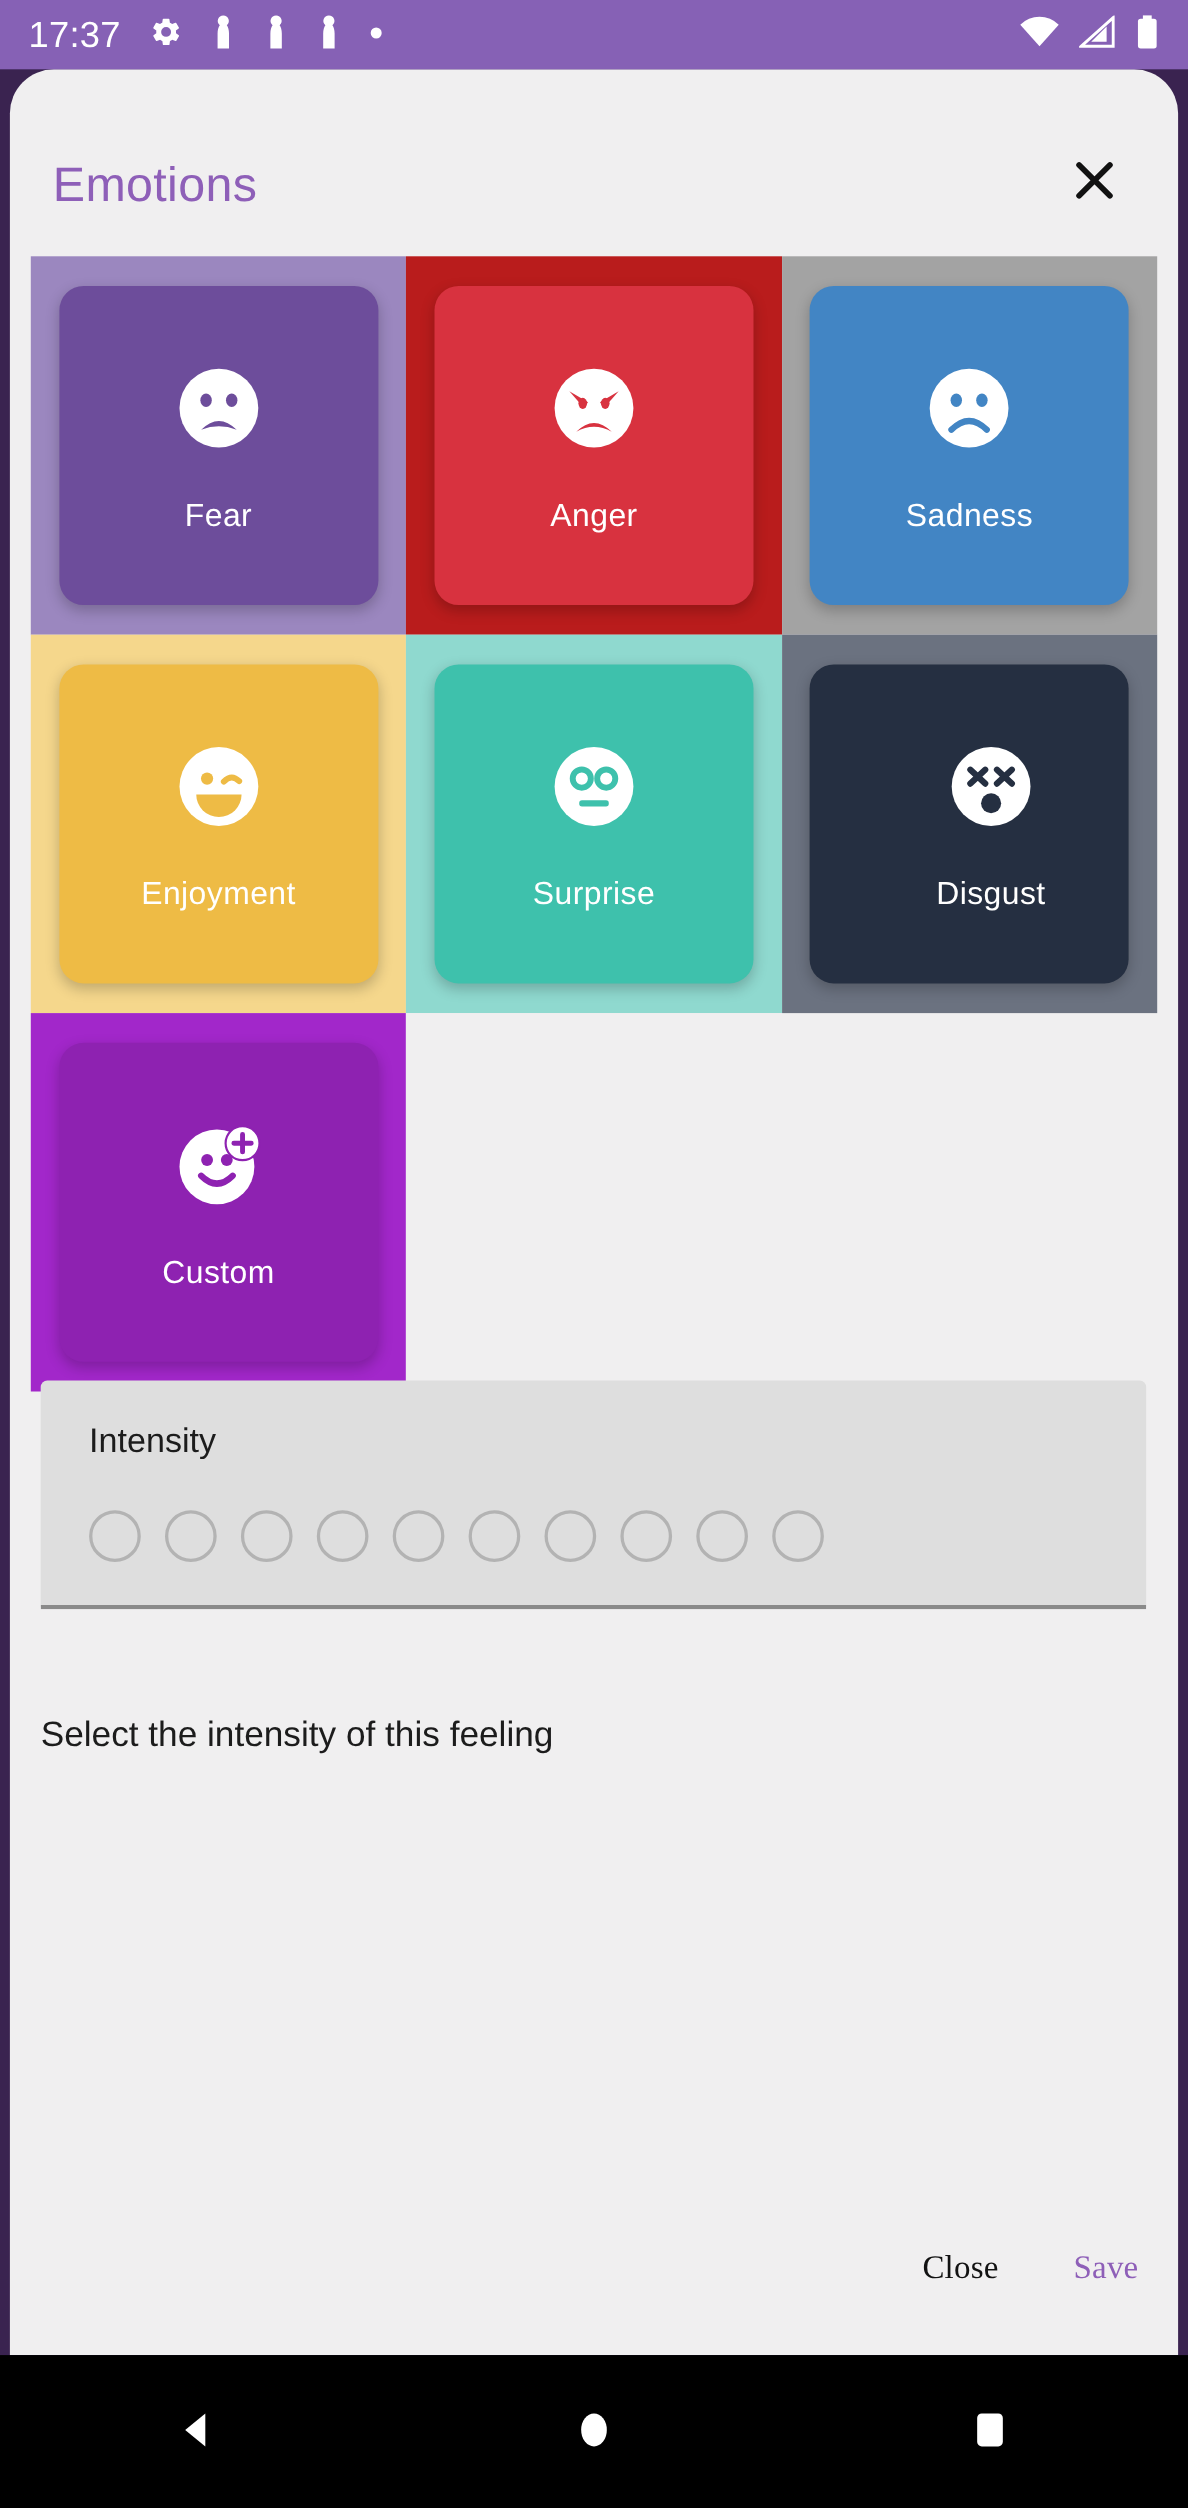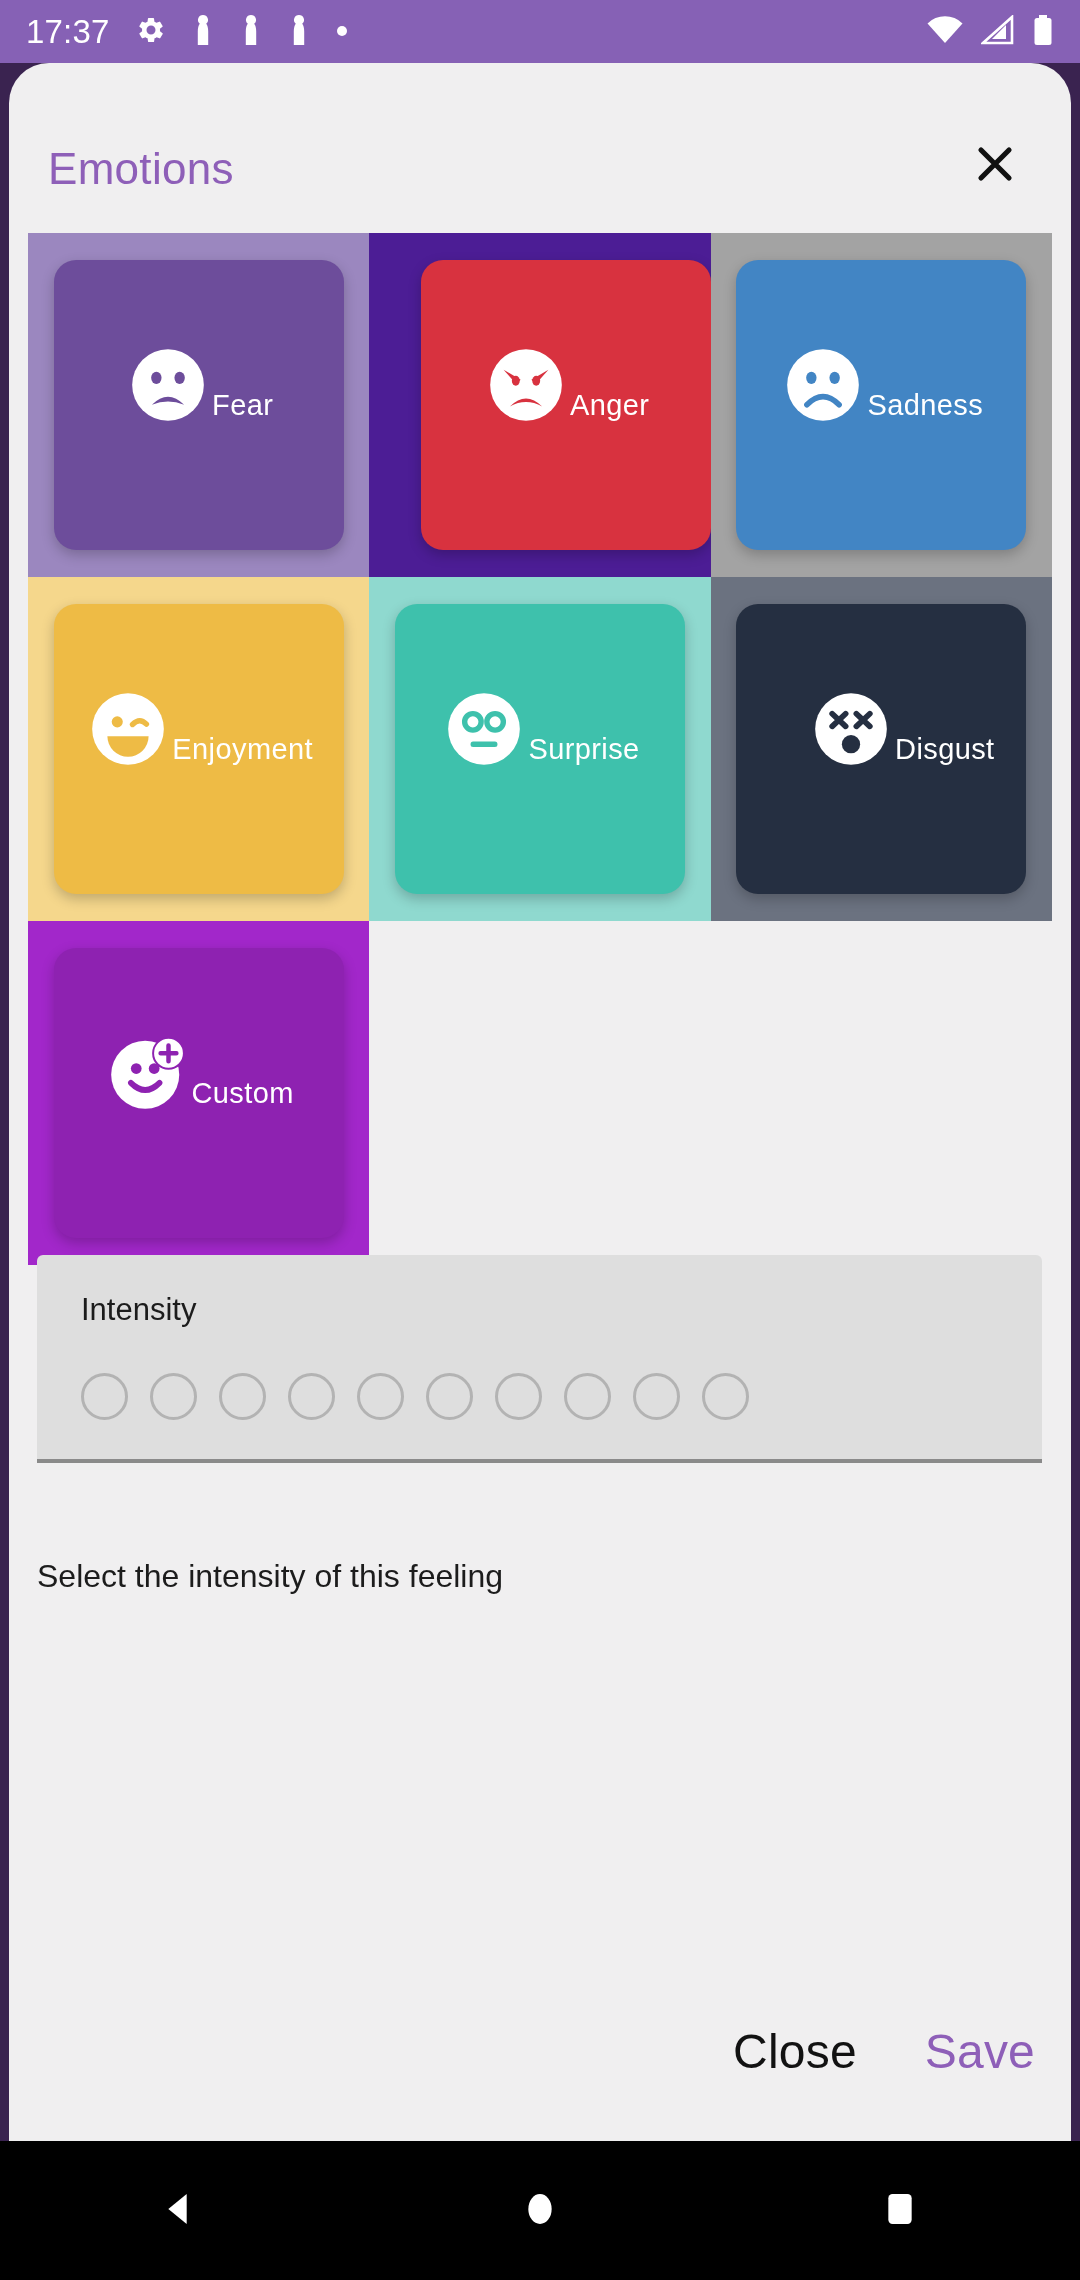--- a/index.html
+++ b/index.html
@@ -74,21 +74,21 @@
   .emotion-tile {
     width:341.33px; height:344px;
     display:flex; flex-direction:column;
     align-items:center; justify-content:center;
     position:relative;
     cursor:pointer;
   }
   .emotion-card {
     width:290px; height:290px;
     border-radius:22px;
-    display:flex; flex-direction:row;
+    display:flex; flex-direction:column;
     align-items:center; justify-content:center;
     box-shadow:0 5px 13px rgba(0,0,0,0.22);
   }
   .emotion-icon-wrap {
     width:88px; height:88px;
     display:flex; align-items:center; justify-content:center;
     margin-bottom:40px;
   }
   .emotion-label {
     font-size:29px; color:#ffffff;
@@ -128,22 +128,22 @@
   }
 
   
   #dialog-actions {
     position:absolute;
     right:30px; bottom:52px;
     display:flex; align-items:center; gap:56px;
   }
   .action-btn {
     background:transparent; border:none;
-    font-size:48px; cursor:pointer;
-    font-family:Liberation Sans, sans-serif;
+    font-size:30px; cursor:pointer;
+    font-family:Liberation Serif, serif;
     padding:10px 6px;
     letter-spacing:0.2px;
   }
   #close-action { color:#121212; }
   #save-action  { color:#8e5fb8; }
 
   
   #nav-bar {
     position:absolute; left:0; bottom:0;
     width:1080px; height:139px;
@@ -236,21 +236,21 @@
               <circle cx="24" cy="24" r="20" fill="#ffffff"></circle>
               <ellipse cx="17.5" cy="20" rx="2.9" ry="3.4" fill="#6d4d9b"></ellipse>
               <ellipse cx="30.5" cy="20" rx="2.9" ry="3.4" fill="#6d4d9b"></ellipse>
               <path d="M15 35 Q24 26 33 35 Q24 31.5 15 35 Z" fill="#6d4d9b"></path>
             </svg>
           </span>
           <span class="emotion-label">Fear</span>
         </div>
       </div>
 
-      <div class="emotion-tile" style="background:#4c1d95;align-items:flex-end;">
+      <div class="emotion-tile" style="background:#b91c1c;">
         <div class="emotion-card" style="background:#d8323f;">
           <span class="emotion-icon-wrap">
             <svg width="86" height="86" viewBox="0 0 48 48">
               <circle cx="24" cy="24" r="20" fill="#ffffff"></circle>
               <path d="M11.5 15.5 L21 21 L18.5 23.5 Z" fill="#d8323f"></path>
               <path d="M36.5 15.5 L27 21 L29.5 23.5 Z" fill="#d8323f"></path>
               <ellipse cx="18.3" cy="21.6" rx="2.2" ry="2.8" fill="#d8323f"></ellipse>
               <ellipse cx="29.7" cy="21.6" rx="2.2" ry="2.8" fill="#d8323f"></ellipse>
               <path d="M15 36 Q24 27 33 36 Q24 31 15 36 Z" fill="#d8323f"></path>
             </svg>

